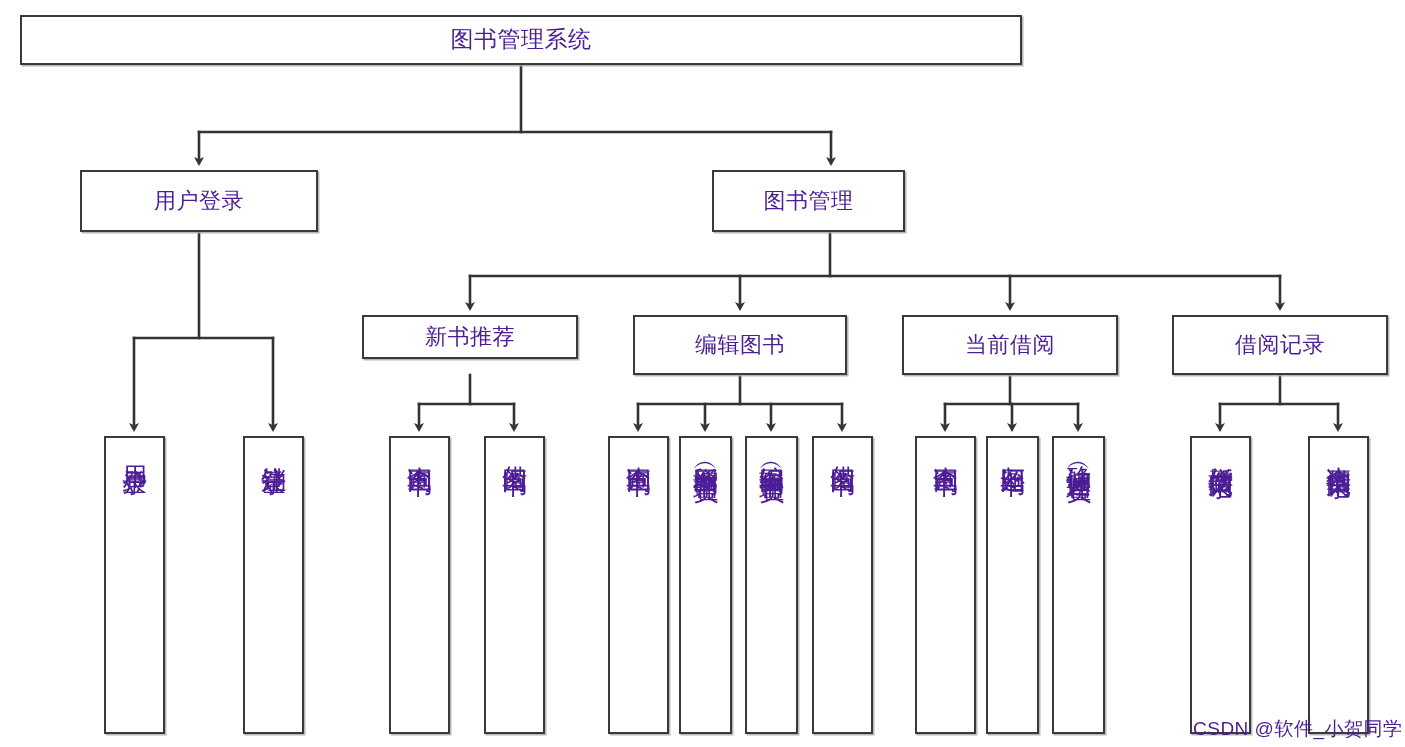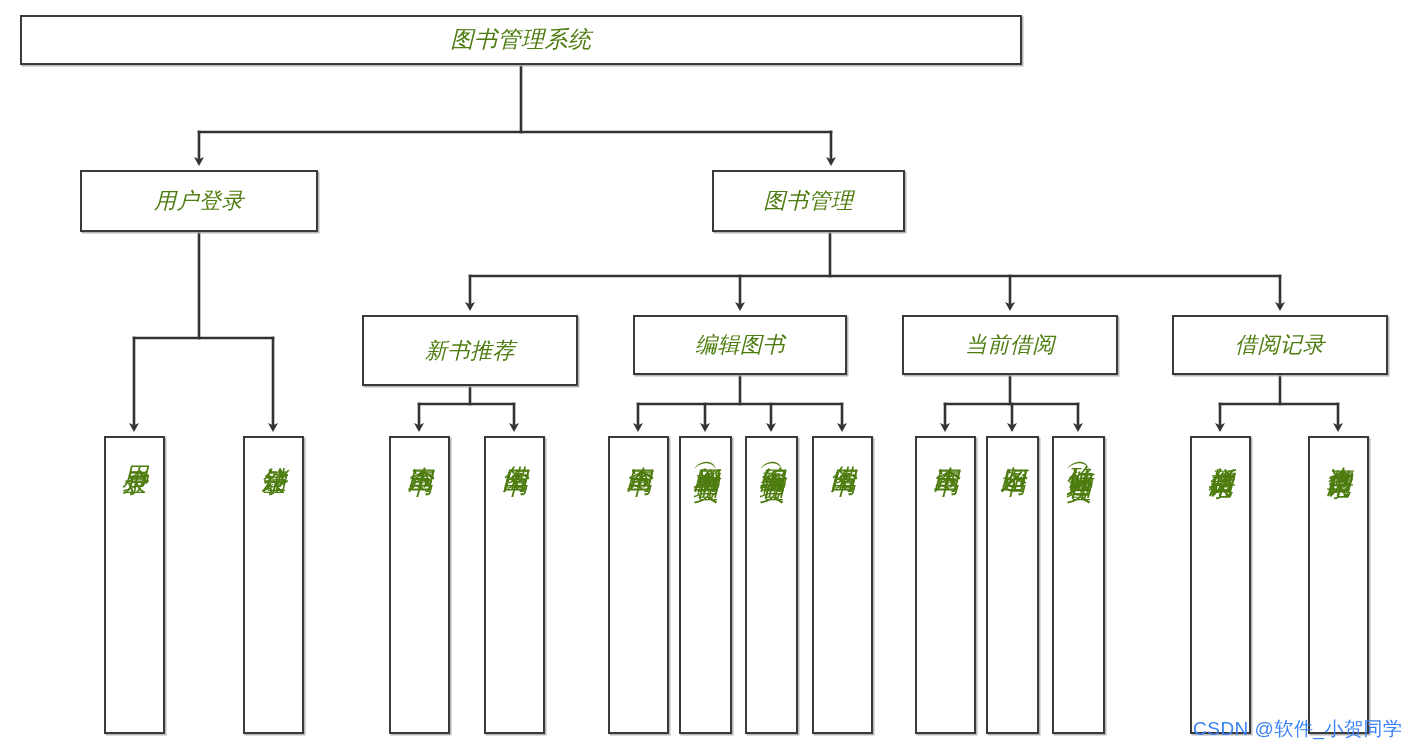--- a/index.html
+++ b/index.html
@@ -29,25 +29,24 @@
     position: absolute;
     box-sizing: border-box;
     background: #ffffff;
     border: 2.5px solid #3a3a3a;
     display: flex;
     align-items: center;
     justify-content: center;
     box-shadow: 1.5px 1.5px 0 rgba(170,170,170,0.85);
   }
   .node .lbl {
-    color: #4d7c0f;
+    color: #4c1d95;
     line-height: 1.18;
     text-align: center;
     white-space: nowrap;
-    font-style: italic;
   }
   .node.horiz .lbl {
     font-size: 22px;
     letter-spacing: 0.5px;
   }
   .node.horiz.root .lbl {
     font-size: 23px;
   }
   .node.vert {
     align-items: flex-start;
@@ -58,21 +57,21 @@
     text-orientation: upright;
     font-size: 25px;
     letter-spacing: 2px;
     line-height: 1.25;
     text-align: left;
     white-space: normal;
   }
   .watermark {
     position: absolute;
     font-size: 19px;
-    color: #3b82f6;
+    color: #4c1d95;
     white-space: nowrap;
     letter-spacing: 0.5px;
     user-select: none;
   }
 </style>
 </head>
 <body>
 
 <div id="canvas">
 
@@ -135,21 +134,21 @@
     <span class="lbl">图书管理系统</span>
   </div>
 
   <div class="node horiz" style="left:80px; top:170px; width:238px; height:62px;">
     <span class="lbl">用户登录</span>
   </div>
   <div class="node horiz" style="left:712px; top:170px; width:193px; height:62px;">
     <span class="lbl">图书管理</span>
   </div>
 
-  <div class="node horiz" style="left:362px; top:315px; width:216px; height:71px;">
+  <div class="node horiz" style="left:362px; top:315px; width:216px; height:44px;">
     <span class="lbl">新书推荐</span>
   </div>
   <div class="node horiz" style="left:633px; top:315px; width:214px; height:60px;">
     <span class="lbl">编辑图书</span>
   </div>
   <div class="node horiz" style="left:902px; top:315px; width:216px; height:60px;">
     <span class="lbl">当前借阅</span>
   </div>
   <div class="node horiz" style="left:1172px; top:315px; width:216px; height:60px;">
     <span class="lbl">借阅记录</span>

